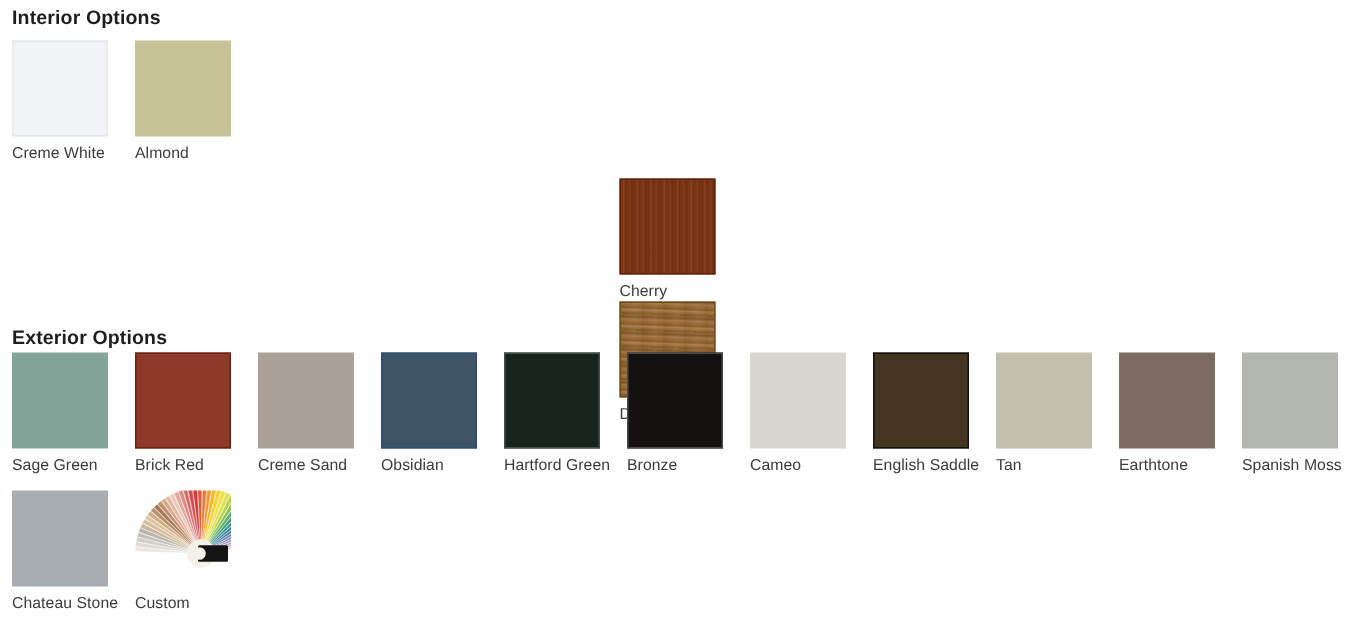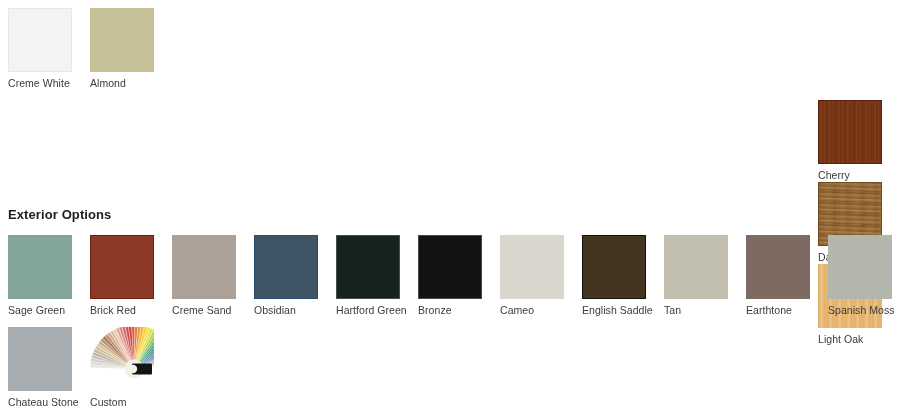--- a/index.html
+++ b/index.html
@@ -20,26 +20,26 @@
     box-sizing: border-box;
   }
   .section-title {
     font-size: 13px;
     font-weight: bold;
     color: #1d1d1d;
     letter-spacing: 0.1px;
     line-height: 15px;
   }
   #interior-title { margin: 4px 0 0 0; }
-  #exterior-title { margin: 0; position: absolute; left: 8px; top: 207px; }
+  #exterior-title { margin: 0; position: absolute; left: 8px; top: 217px; }
 
   .swatch-row {
     display: flex;
     flex-wrap: nowrap;
-    align-items: flex-end;
+    align-items: center;
   }
   .swatch-cell {
     width: 82px;
     flex: 0 0 82px;
     box-sizing: border-box;
   }
   .swatch-box {
     width: 64px;
     height: 64px;
     box-sizing: border-box;
@@ -100,44 +100,41 @@
     position: relative;
     background: #ffffff;
   }
   .fan-svg { display: block; }
 </style>
 </head>
 <body>
 
 <div class="page">
 
+  <h2 class="section-title" id="interior-title">Interior Options</h2>
 
   <div id="interior-rows">
       <div class="swatch-row" style="margin-top: 8px;">
         <div class="swatch-cell">
           <div class="swatch-box" style="background: rgb(243, 244, 246); border: 1px solid rgb(230, 231, 233);"></div>
           <div class="swatch-label">Creme White</div>
         </div>
         <div class="swatch-cell">
           <div class="swatch-box" style="background: rgb(199, 193, 152);"></div>
           <div class="swatch-label">Almond</div>
         </div>
       </div>
       <div class="swatch-row" style="margin-top: 11px; flex-direction: column;">
         <div class="swatch-cell">
           <div class="swatch-box grain-v" style="background: rgb(123, 53, 20); border: 1px solid rgb(92, 31, 12);"></div>
           <div class="swatch-label">Cherry</div>
         </div>
         <div class="swatch-cell">
           <div class="swatch-box grain-h" style="background: rgb(154, 106, 51); border: 1px solid rgb(109, 74, 34);"></div>
           <div class="swatch-label">Dark Oak</div>
-        </div>
-        <div class="swatch-cell">
-          <div class="swatch-box grain-light" style="background: rgb(233, 185, 115);"></div>
-          <div class="swatch-label">Light Oak</div>
         </div>
       </div>
     </div>
 
   <h2 class="section-title" id="exterior-title">Exterior Options</h2>
 
   <div id="exterior-rows" style="position:absolute; left:8px; top:235px;">
       <div class="swatch-row" style="margin-top: 0px;">
         <div class="swatch-cell">
           <div class="swatch-box" style="background: rgb(131, 165, 153);"></div>

